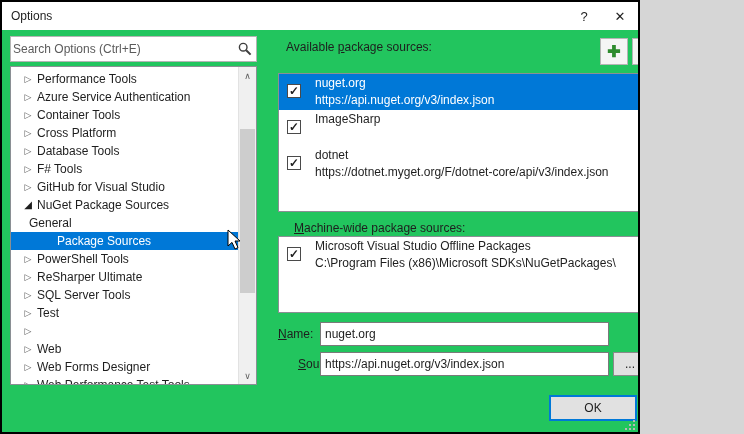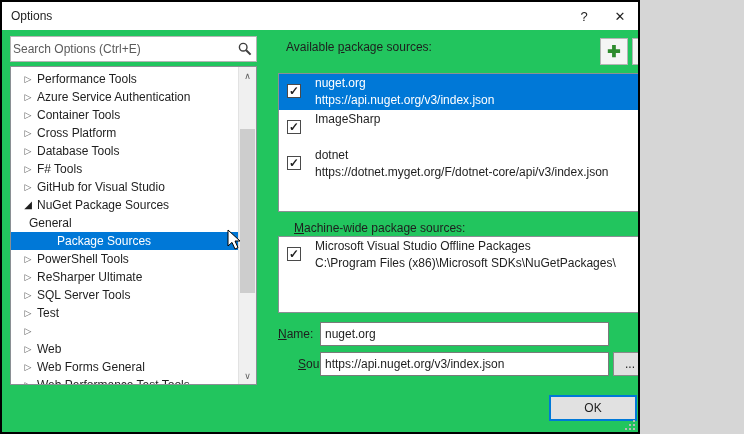--- a/index.html
+++ b/index.html
@@ -147,21 +147,21 @@
         </div>
         <div class="trow" style="padding-left: 8px;">
           <span class="glyph">▷</span>
         </div>
         <div class="trow" style="padding-left: 8px;">
           <span class="glyph">▷</span>
           <span>Web</span>
         </div>
         <div class="trow" style="padding-left: 8px;">
           <span class="glyph">▷</span>
-          <span>Web Forms General</span>
+          <span>Web Forms Designer</span>
         </div>
         <div class="trow" style="padding-left: 8px;">
           <span class="glyph">▷</span>
           <span>Web Performance Test Tools</span>
         </div>
       </div>
     <div class="vscroll">
       <div class="varrow up">∧</div>
       <div class="vthumb"></div>
       <div class="varrow down">∨</div>

